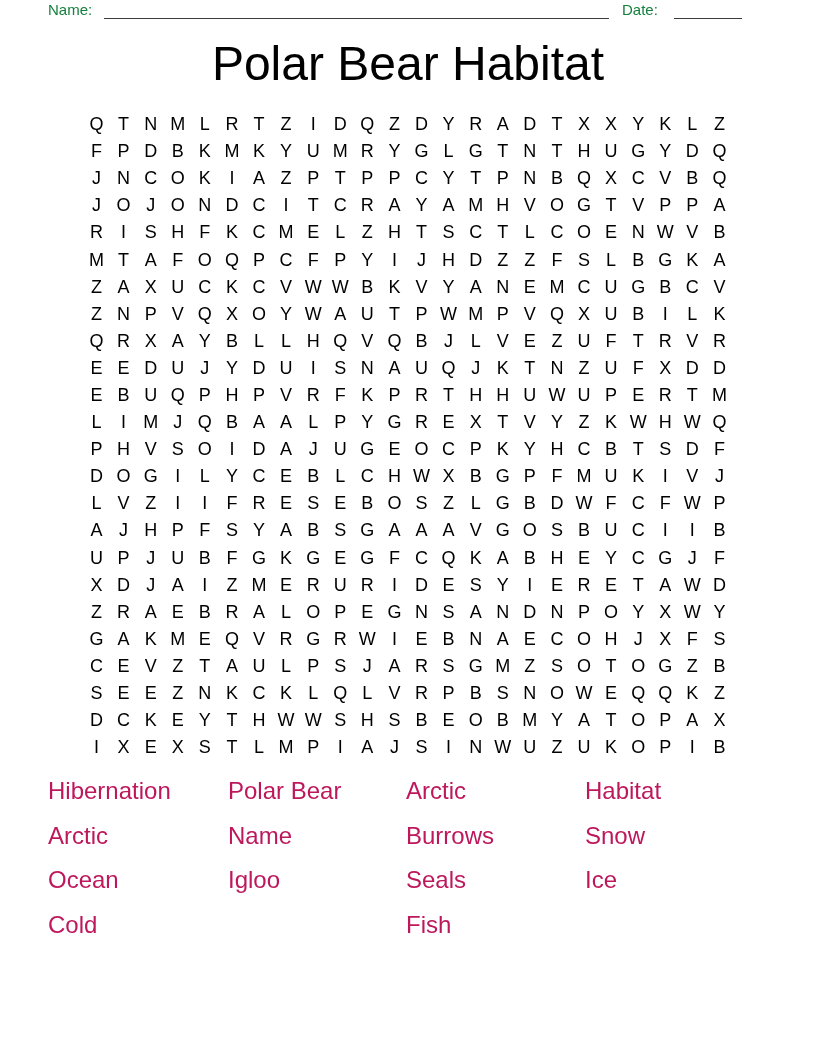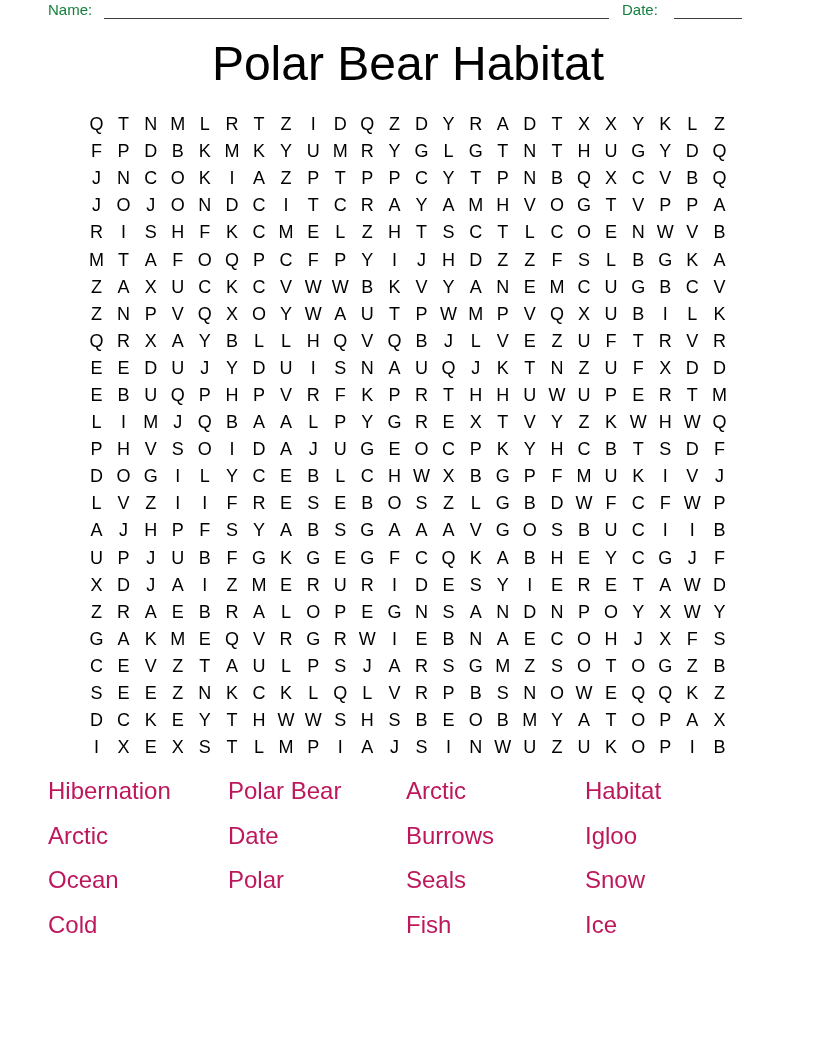--- a/index.html
+++ b/index.html
@@ -686,30 +686,29 @@
 
   <div class="word-bank">
       <div class="word-col">
         <div class="word-item">Hibernation</div>
         <div class="word-item">Arctic</div>
         <div class="word-item">Ocean</div>
         <div class="word-item">Cold</div>
       </div>
       <div class="word-col">
         <div class="word-item">Polar Bear</div>
-        <div class="word-item">Date</div>
-        <div class="word-item">Polar</div>
+        <div class="word-item">Name</div>
+        <div class="word-item">Igloo</div>
       </div>
       <div class="word-col">
         <div class="word-item">Arctic</div>
         <div class="word-item">Burrows</div>
         <div class="word-item">Seals</div>
         <div class="word-item">Fish</div>
       </div>
       <div class="word-col">
         <div class="word-item">Habitat</div>
-        <div class="word-item">Igloo</div>
         <div class="word-item">Snow</div>
         <div class="word-item">Ice</div>
       </div>
     </div>
 
 </div>
 
 </body></html>

